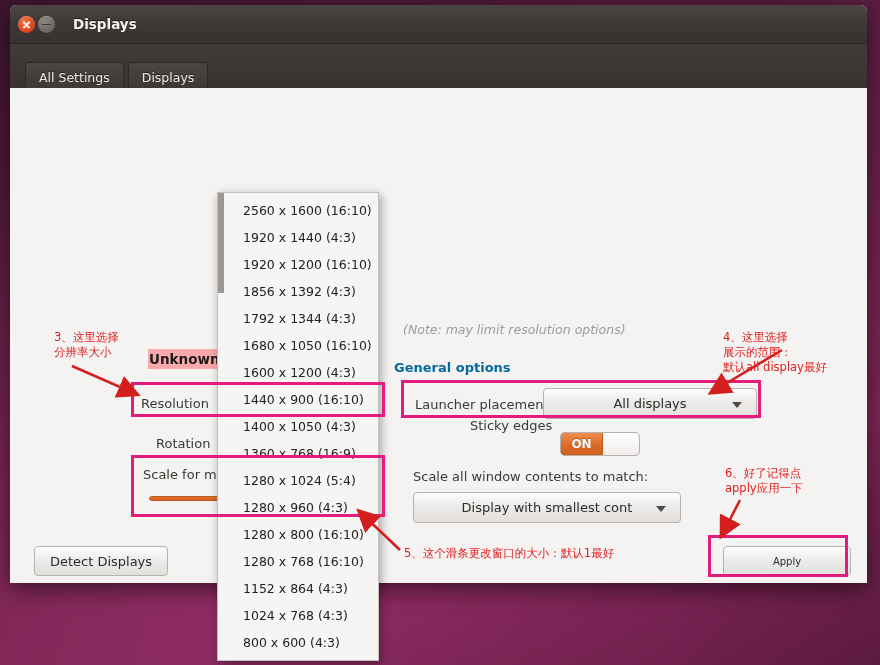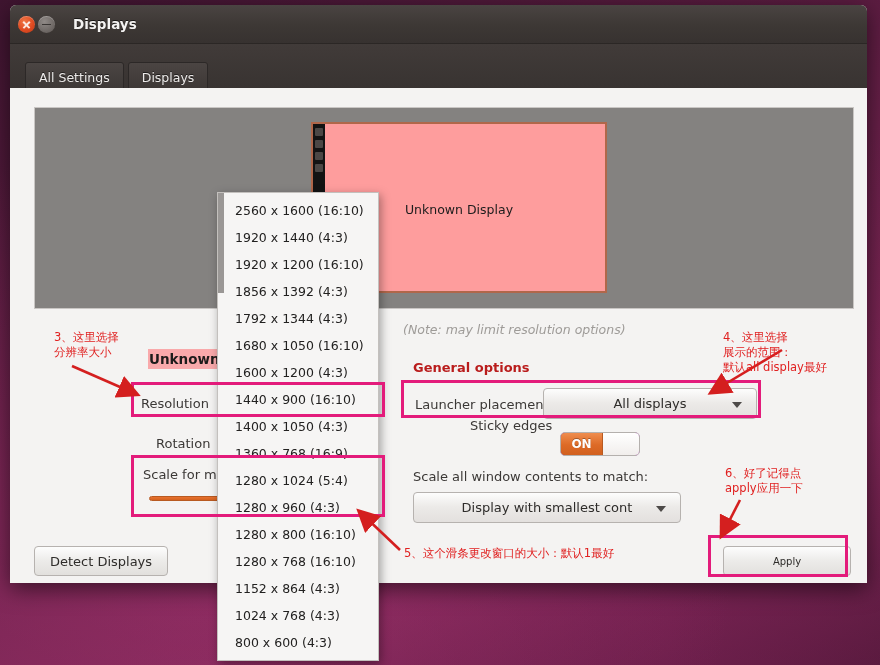--- a/index.html
+++ b/index.html
@@ -247,25 +247,25 @@
   #note-text {
     position: absolute;
     left: 393px;
     top: 317px;
     font-size: 12.5px;
     font-style: italic;
     color: #9e9b98;
   }
   #general-options {
     position: absolute;
-    left: 403px;
+    left: 384px;
     top: 355px;
     font-size: 13px;
     font-weight: bold;
-    color: #b91c1c;
+    color: #0369a1;
   }
   #launcher-label {
     position: absolute;
     left: 405px;
     top: 392px;
   }
   #launcher-combo {
     position: absolute;
     left: 533px;
     top: 383px;
@@ -384,21 +384,21 @@
   
   #res-dropdown {
     position: absolute;
     left: 217px;
     top: 192px;
     width: 162px;
     background: #f6f5f4;
     border: 1px solid #c3c0bd;
     box-shadow: 2px 3px 9px rgba(0,0,0,0.35);
     z-index: 40;
-    padding: 4px 8px;
+    padding: 4px 16px;
     box-sizing: border-box;
   }
   .res-item {
     height: 27px;
     line-height: 27px;
     padding-left: 9px;
     font-size: 12.5px;
     color: #222120;
     white-space: nowrap;
   }
@@ -448,31 +448,20 @@
     <div id="window-title">Displays</div>
   </div>
 
   <div id="toolbar">
     <div class="tbbtn">All Settings</div>
     <div class="tbbtn">Displays</div>
   </div>
 
   <div id="content"></div>
 
-  <div id="preview">
-    <div id="monitor">
-      <div id="launcher-strip">
-        <div class="launcher-dot"></div>
-        <div class="launcher-dot"></div>
-        <div class="launcher-dot"></div>
-        <div class="launcher-dot"></div>
-      </div>
-      <div id="monitor-label">Unknown Display</div>
-    </div>
-  </div>
 
   <div id="display-name">Unknown Di</div>
   <div id="resolution-label" class="lbl">Resolution</div>
   <div id="rotation-label" class="lbl">Rotation</div>
   <div id="scale-label" class="lbl">Scale for men</div>
   <div id="scale-slider">
     <div id="scale-track"></div>
     <div id="scale-knob"></div>
   </div>
   <div id="scale-value">1</div>

